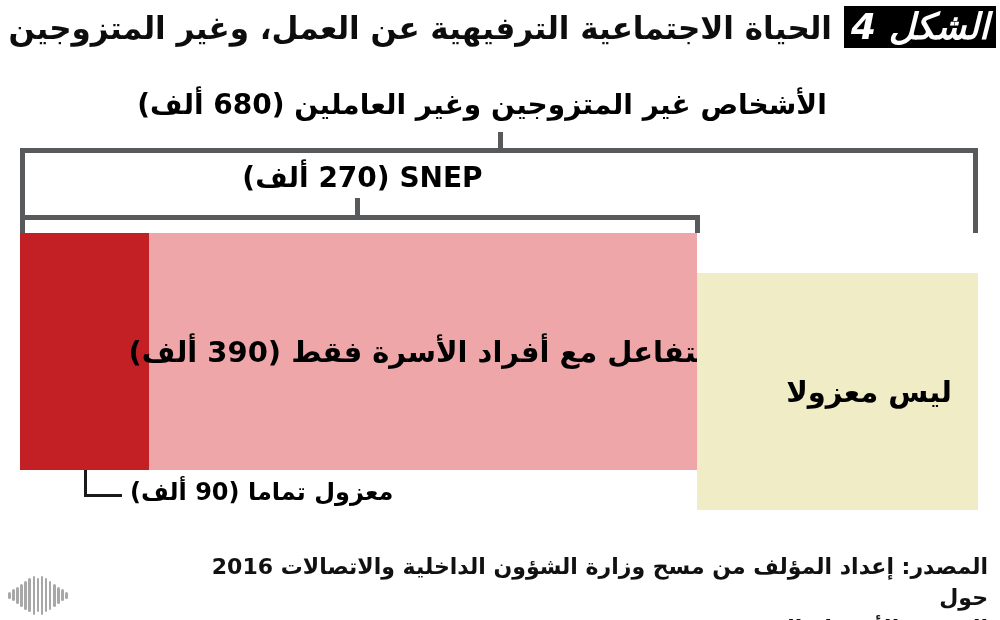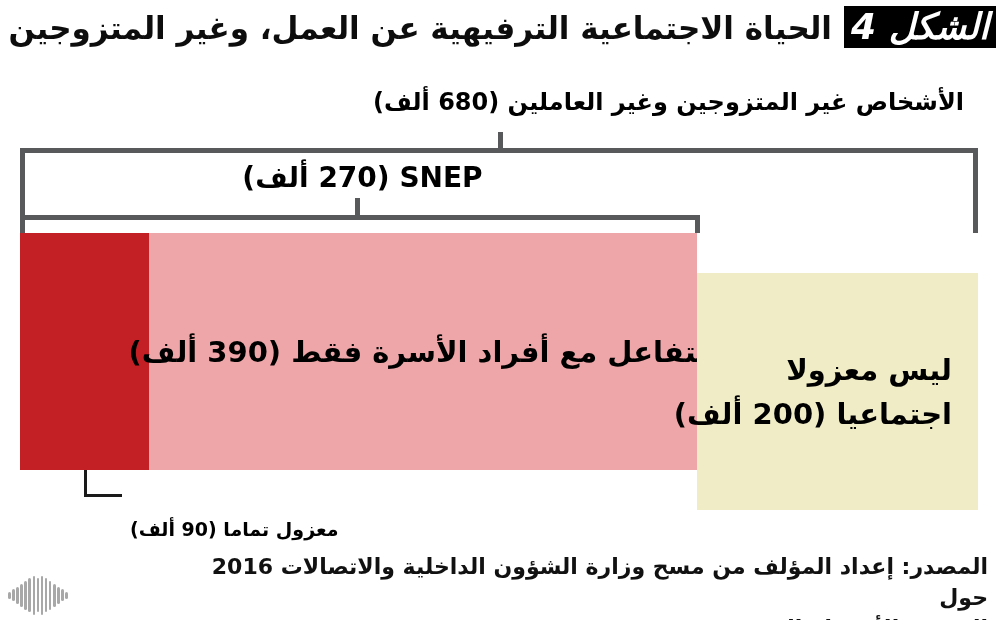--- a/index.html
+++ b/index.html
@@ -26,22 +26,22 @@
   .figure-title {
     right: 168px; top: 10px;
     font-size: 31px; font-weight: bold;
     direction: rtl; white-space: nowrap;
     color: #0d0d0d;
   }
 
   
   .total-label {
     left: 0; top: 88px; width: 964px;
-    text-align: right;
-    font-size: 24px; font-weight: bold;
+    text-align: center;
+    font-size: 28px; font-weight: bold;
     direction: rtl; white-space: nowrap;
   }
   .tick { background: #58595b; width: 5px; }
   .tick-total { left: 498px; top: 132px; height: 17px; }
   .bracket-outer {
     left: 20px; top: 148px; width: 958px; height: 85px;
     border-top: 5px solid #58595b;
     border-left: 5px solid #58595b;
     border-right: 5px solid #58595b;
   }
@@ -80,22 +80,22 @@
   }
 
   
   .callout-elbow {
     left: 84px; top: 470px; width: 38px; height: 27px;
     border-left: 3px solid #1a1a1a;
     border-bottom: 3px solid #1a1a1a;
   }
   .isolated-label {
     left: 130px; top: 478px;
-    font-size: 19px; font-weight: bold;
-    direction: rtl; white-space: nowrap; margin-top: 40px;
+    font-size: 24px; font-weight: bold;
+    direction: rtl; white-space: nowrap;
   }
 
   
   .source-note {
     right: 12px; top: 551px; width: 780px;
     text-align: right; direction: rtl;
     font-size: 22px; font-weight: bold;
     line-height: 31px;
     color: #111111;
   }
@@ -132,21 +132,20 @@
 <div class="abs bracket-snep"></div>
 
 <div class="abs bar">
   <div class="seg seg-isolated"></div>
   <div class="seg seg-family">
     <div class="seg-label">التفاعل مع أفراد الأسرة فقط (390 ألف)</div>
   </div>
   <div class="seg seg-notisolated">
     <div class="seg-label">
       <div>ليس معزولا</div>
-      <div>اجتماعيا (200 ألف)</div>
     </div>
   </div>
 </div>
 
 <div class="abs callout-elbow"></div>
 <div class="abs isolated-label">معزول تماما (90 ألف)</div>
 
 <div class="abs source-note">
   <div>المصدر: إعداد المؤلف من مسح وزارة الشؤون الداخلية والاتصالات 2016 حول</div>
   <div>الوقت والأنشطة الترفيهية.</div>

